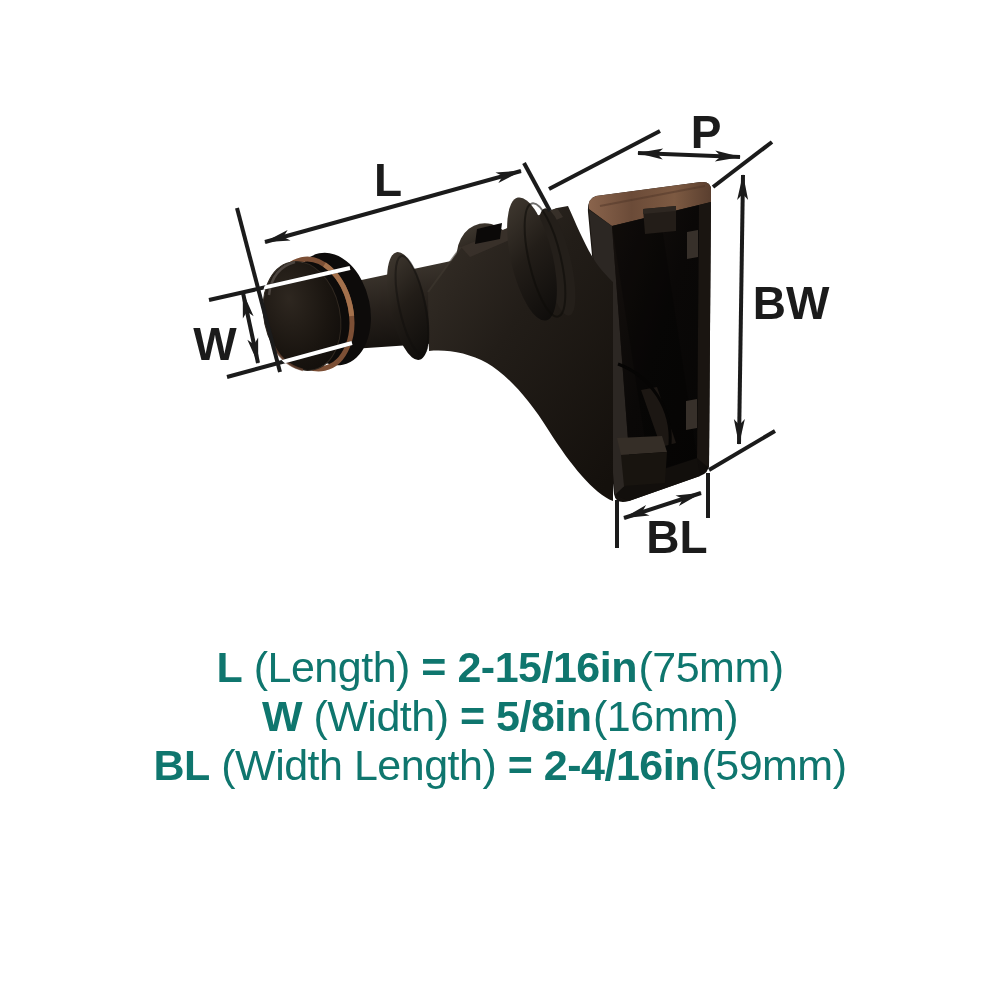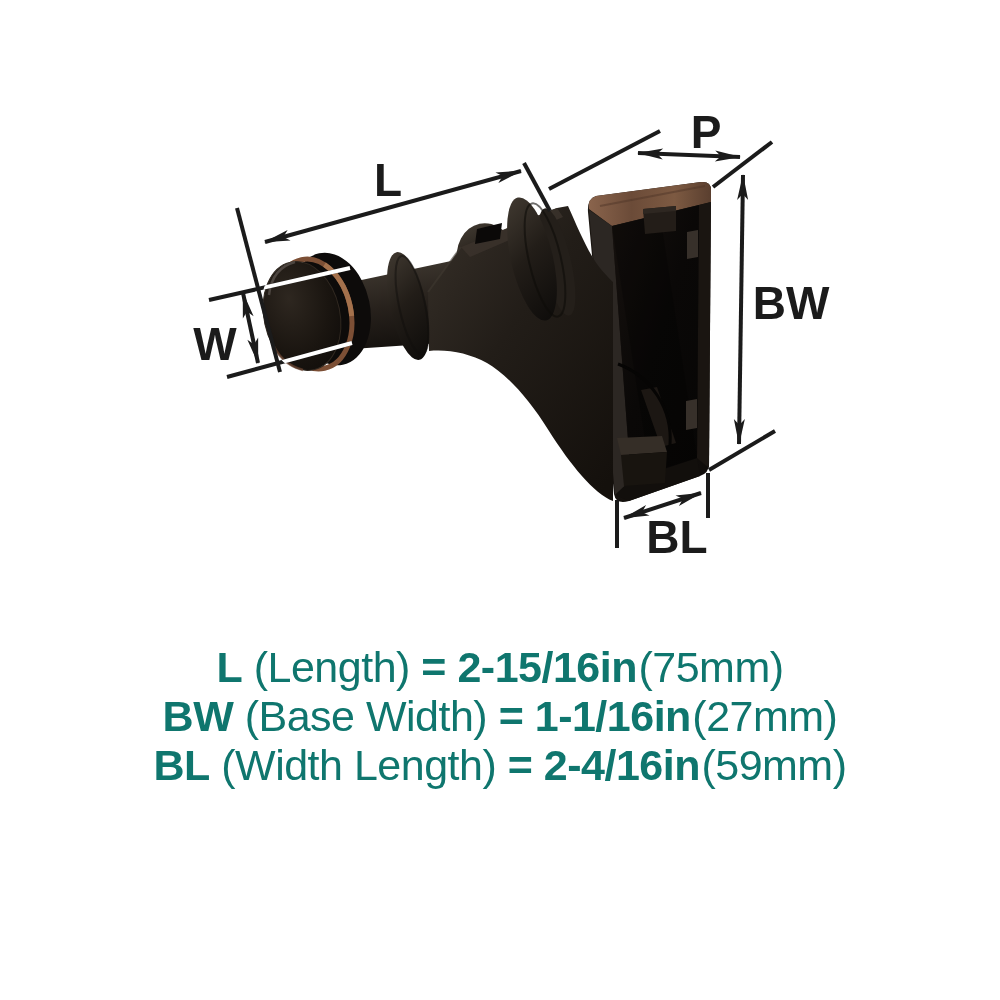--- a/index.html
+++ b/index.html
@@ -175,25 +175,25 @@
 
   <div class="specs">
     <div class="spec-line">
       <span class="sym">L</span>
       <span class="nm">(Length)</span>
       <span class="eq">=</span>
       <span class="val">2-15/16in</span>
       <span class="met">(75mm)</span>
     </div>
     <div class="spec-line">
-      <span class="sym">BW</span>
-      <span class="nm">(Base Width)</span>
+      <span class="sym">W</span>
+      <span class="nm">(Width)</span>
       <span class="eq">=</span>
-      <span class="val">1-1/16in</span>
-      <span class="met">(27mm)</span>
+      <span class="val">5/8in</span>
+      <span class="met">(16mm)</span>
     </div>
     <div class="spec-line">
       <span class="sym">BL</span>
       <span class="nm">(Width Length)</span>
       <span class="eq">=</span>
       <span class="val">2-4/16in</span>
       <span class="met">(59mm)</span>
     </div>
   </div>
 </div>

